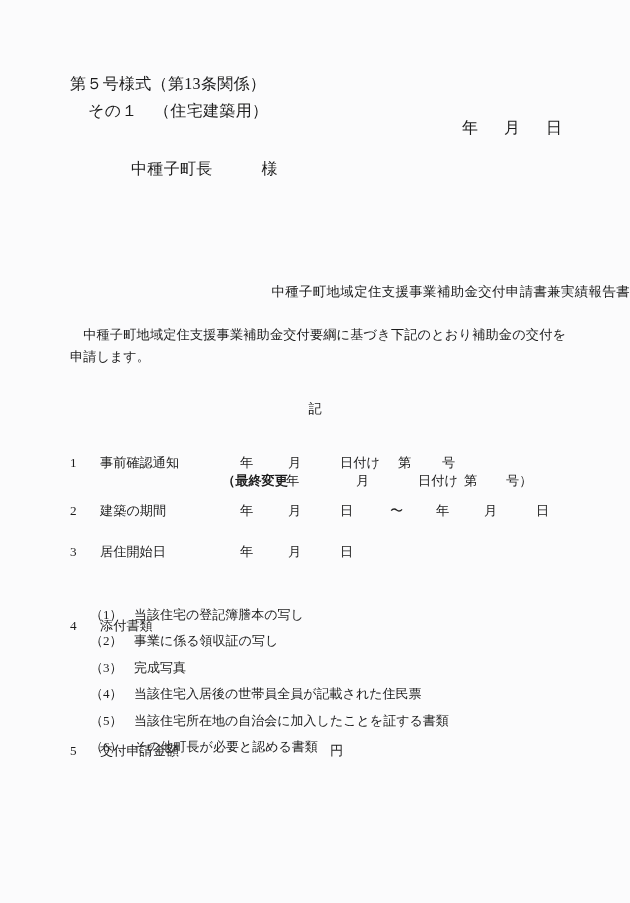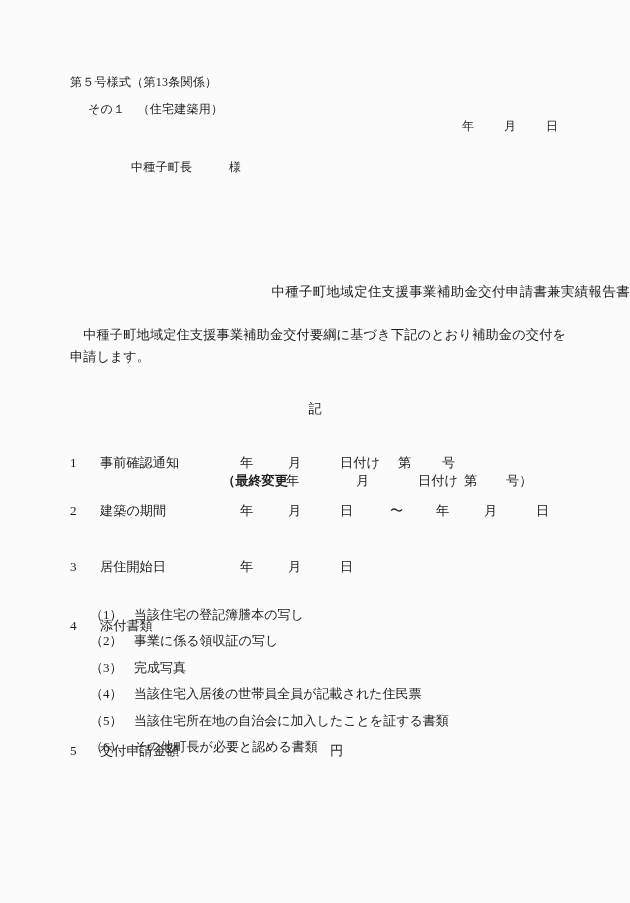--- a/index.html
+++ b/index.html
@@ -19,21 +19,21 @@
 
   .page {
     position: absolute;
     inset: 0;
   }
 
   
   .row {
     position: absolute;
     white-space: pre;
-    font-size: 12px;
+    font-size: 16px;
     line-height: 1.0;
     letter-spacing: 0.02em;
   }
 
   .form-no      { left: 70px;  top: 76px; }
   .form-sub     { left: 88px;  top: 103px; }
 
   .date-line    { left: 462px; top: 120px; }
   .date-line .fld { display: inline-block; }
   .date-y { width: 42px; }
@@ -96,21 +96,21 @@
     font-size: 13.2px;
     white-space: pre;
     left: 70px;
   }
   .item .num { display: inline-block; width: 30px; }
   .item .lbl { display: inline-block; width: 140px; }
 
   .item-1  { top: 454px; }
   .item-1b { top: 472px; left: 222px; }
   .item-2  { top: 502px; }
-  .item-3  { top: 543px; margin-top: 15px; }
+  .item-3  { top: 543px; }
   .item-4  { top: 585px; margin-top: 32px; }
   .item-5  { top: 742px; }
 
   .f-y  { display:inline-block; width: 48px; }
   .f-m  { display:inline-block; width: 52px; }
   .f-dk { display:inline-block; width: 58px; }
   .f-da { display:inline-block; width: 50px; }
   .f-no { display:inline-block; width: 44px; }
   .f-tl { display:inline-block; width: 42px; }
   .f-sp { display:inline-block; width: 46px; }

